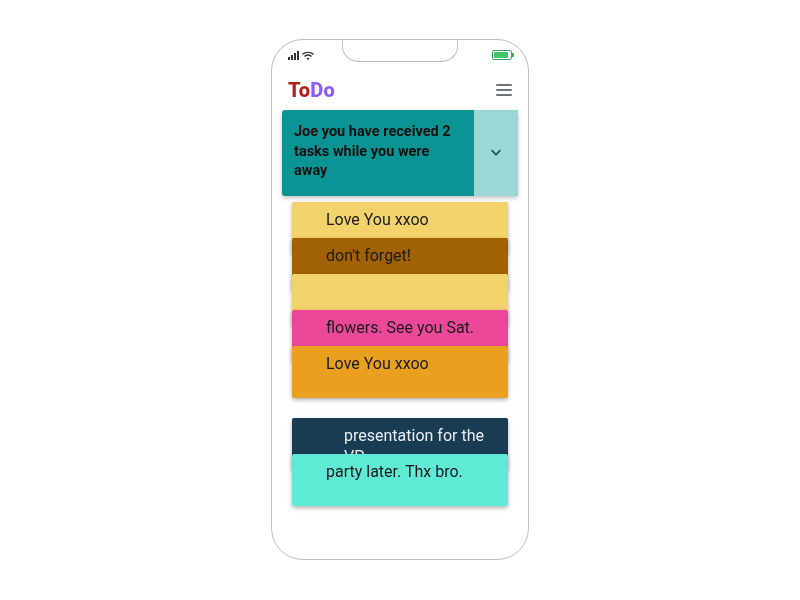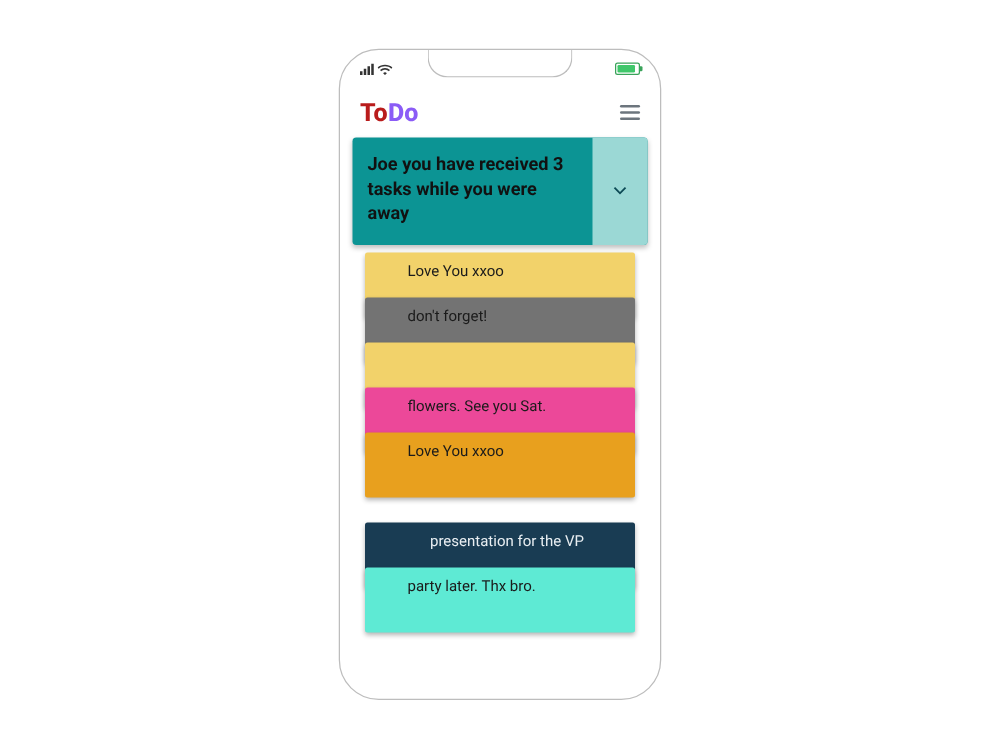--- a/index.html
+++ b/index.html
@@ -94,21 +94,21 @@
     height:330px;
   }
   .task{
     position:absolute;
     left:10px; right:10px;
     border-radius:2px;
     box-shadow:0 2px 4px rgba(0,0,0,0.30);
     box-sizing:border-box;
     height:52px;
     padding:8px 10px 0 34px;
-    font-size:12px;
+    font-size:16px;
     line-height:1.3;
     overflow:hidden;
   }
   .task .txt{display:block;color:#1b1b1b;}
   .task.white-txt .txt{color:#e8eef2;padding-left:18px;}
 
   
 </style>
 </head>
 <body>
@@ -145,34 +145,34 @@
         </div>
         <div class="menu">
             <span></span>
             <span></span>
             <span></span>
           </div>
       </div>
 
       <div class="cardwrap">
         <div class="banner">
-          <div class="msg">Joe you have received 3 tasks while you were away</div>
+          <div class="msg">Joe you have received 2 tasks while you were away</div>
           <div class="chev">
             <svg viewBox="0 0 24 24">
                 <path d="M12 16.5 3.5 8l1.8-1.8L12 12.9l6.7-6.7L20.5 8z"></path>
               </svg>
           </div>
         </div>
 
         <div class="stack" id="stack">
 
         <div class="task" style="background: rgb(242, 210, 106); top: 0px; z-index: 10;">
               <span class="txt">Love You xxoo</span>
             </div>
-            <div class="task" style="background: #737373; top: 36px; z-index: 11;">
+            <div class="task" style="background: #a16207; top: 36px; z-index: 11;">
               <span class="txt">don't forget!</span>
             </div>
             <div class="task" style="background: rgb(242, 210, 106); top: 72px; z-index: 12;">
               <span class="txt"></span>
             </div>
             <div class="task" style="background: #ec4899; top: 108px; z-index: 13;">
               <span class="txt">flowers. See you Sat.</span>
             </div>
             <div class="task" style="background: rgb(232, 160, 30); top: 144px; z-index: 14;">
               <span class="txt">Love You xxoo</span>

